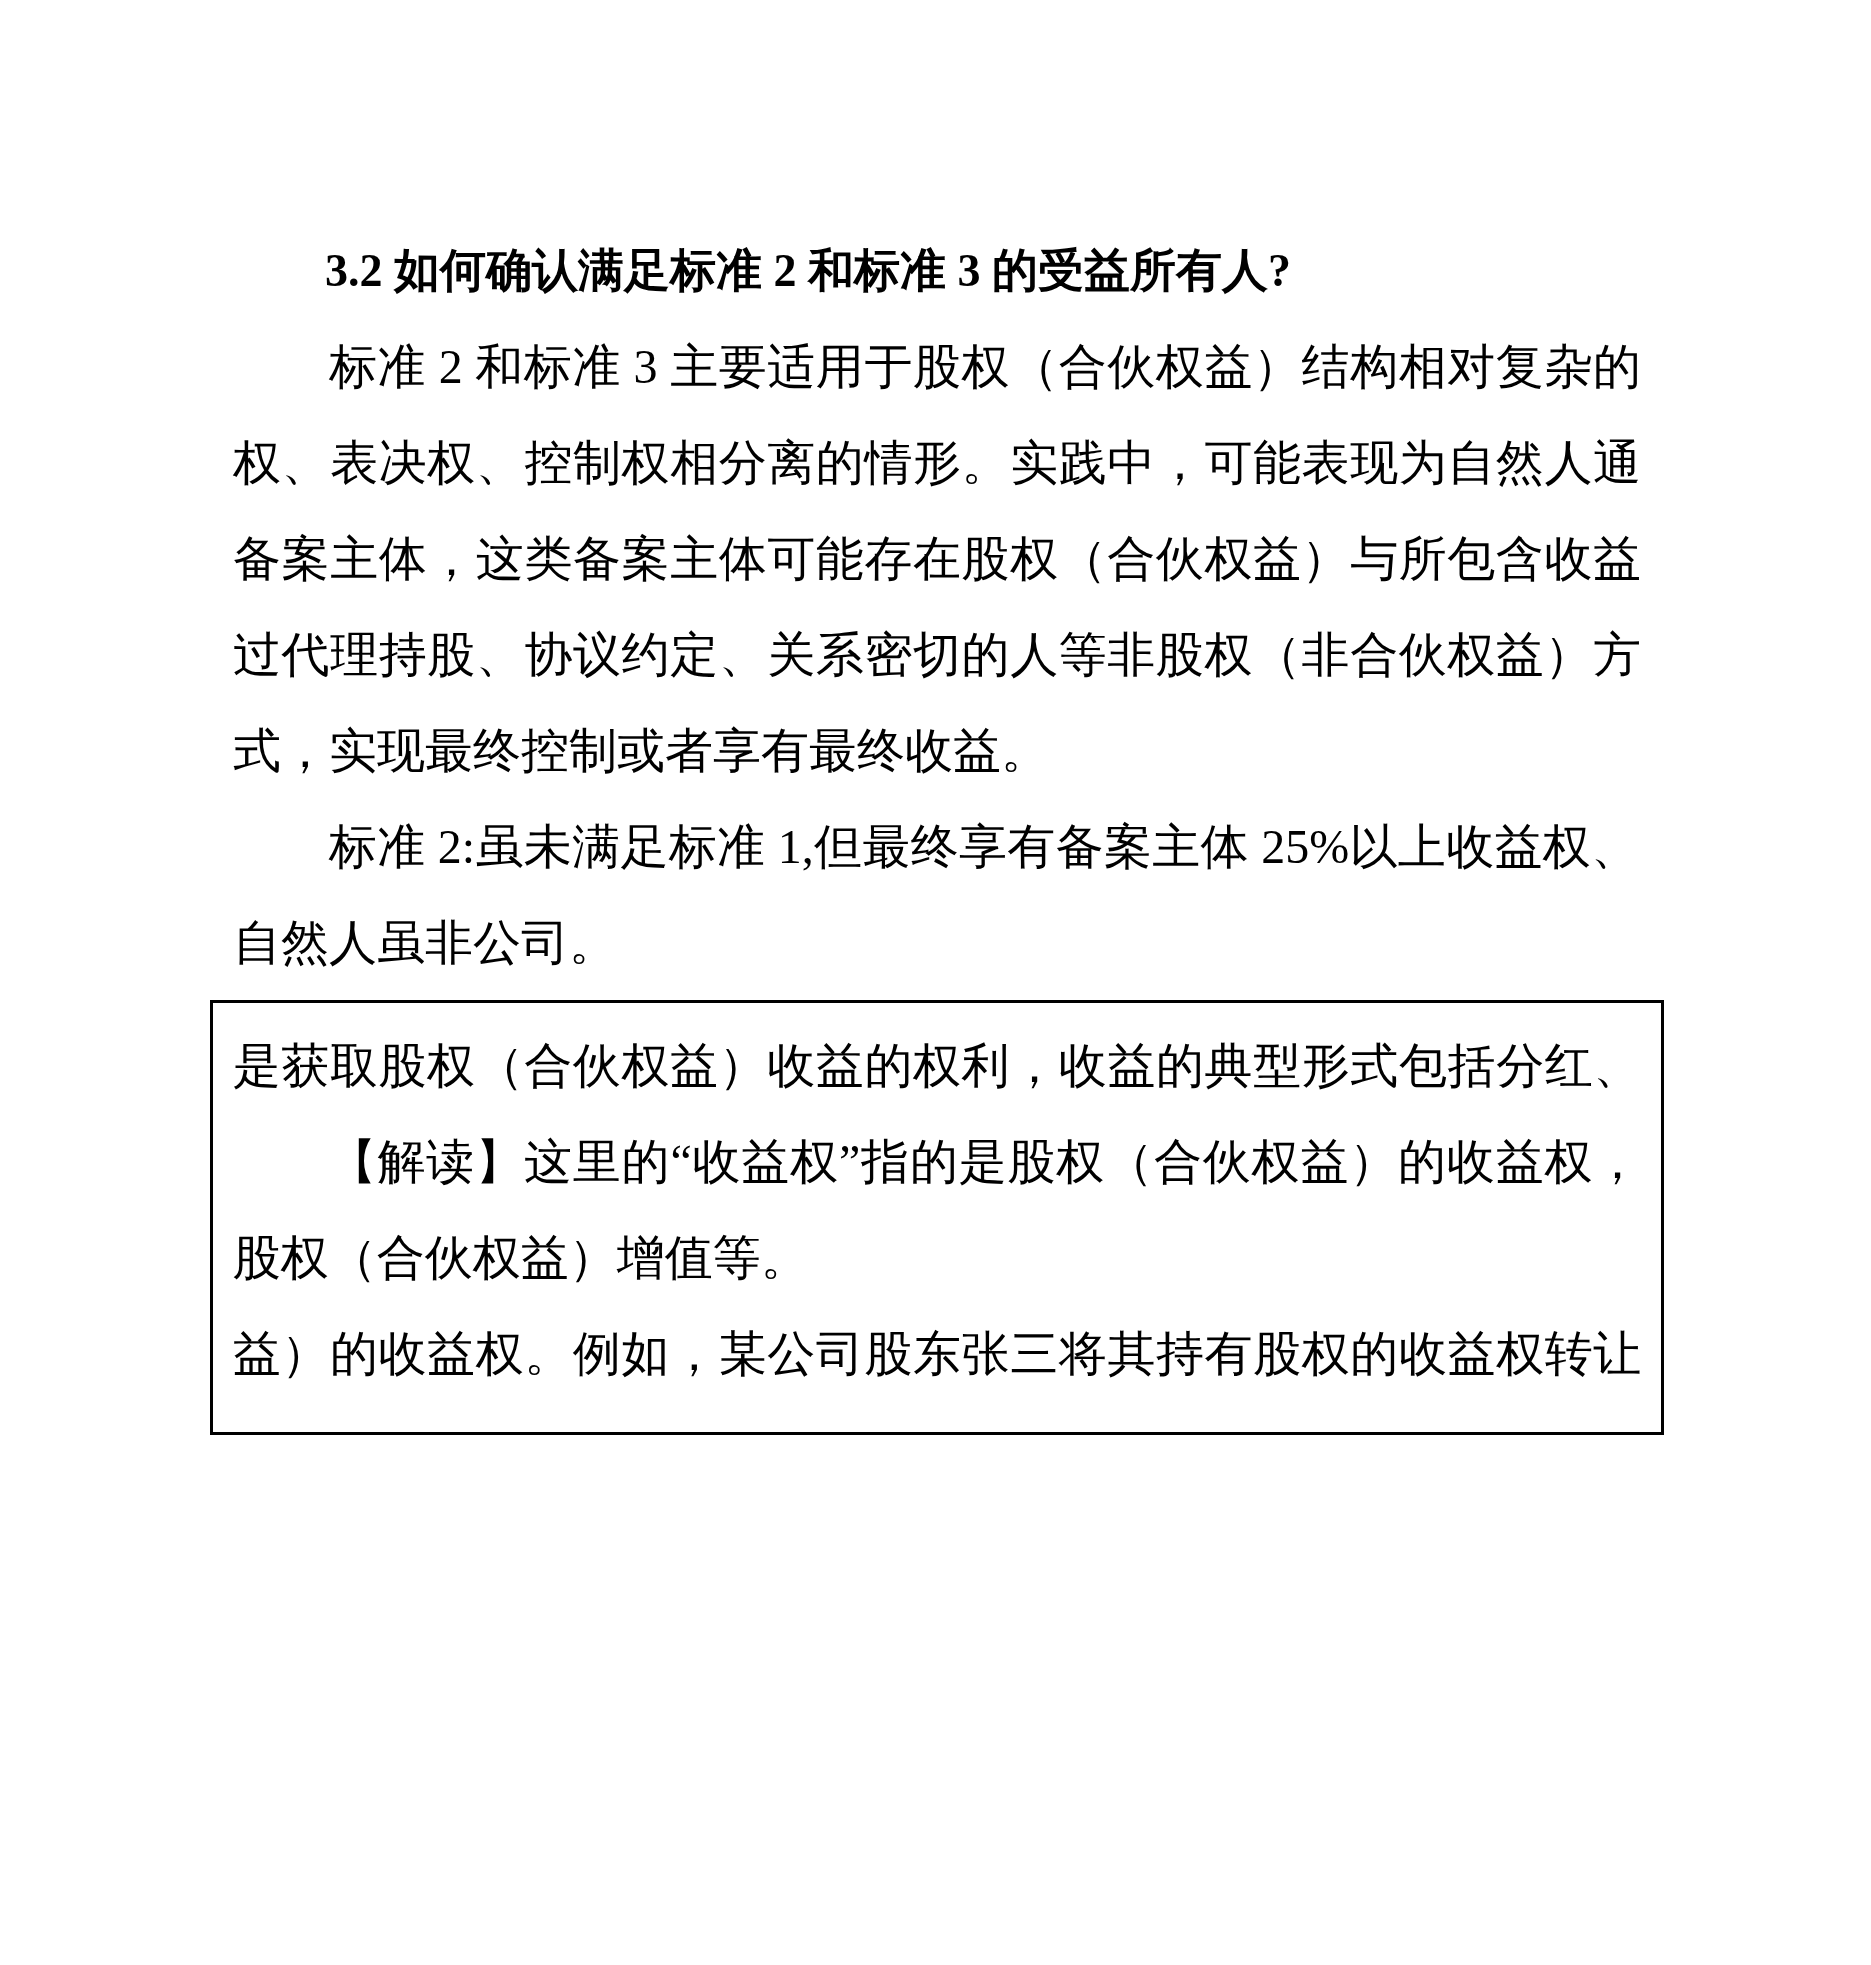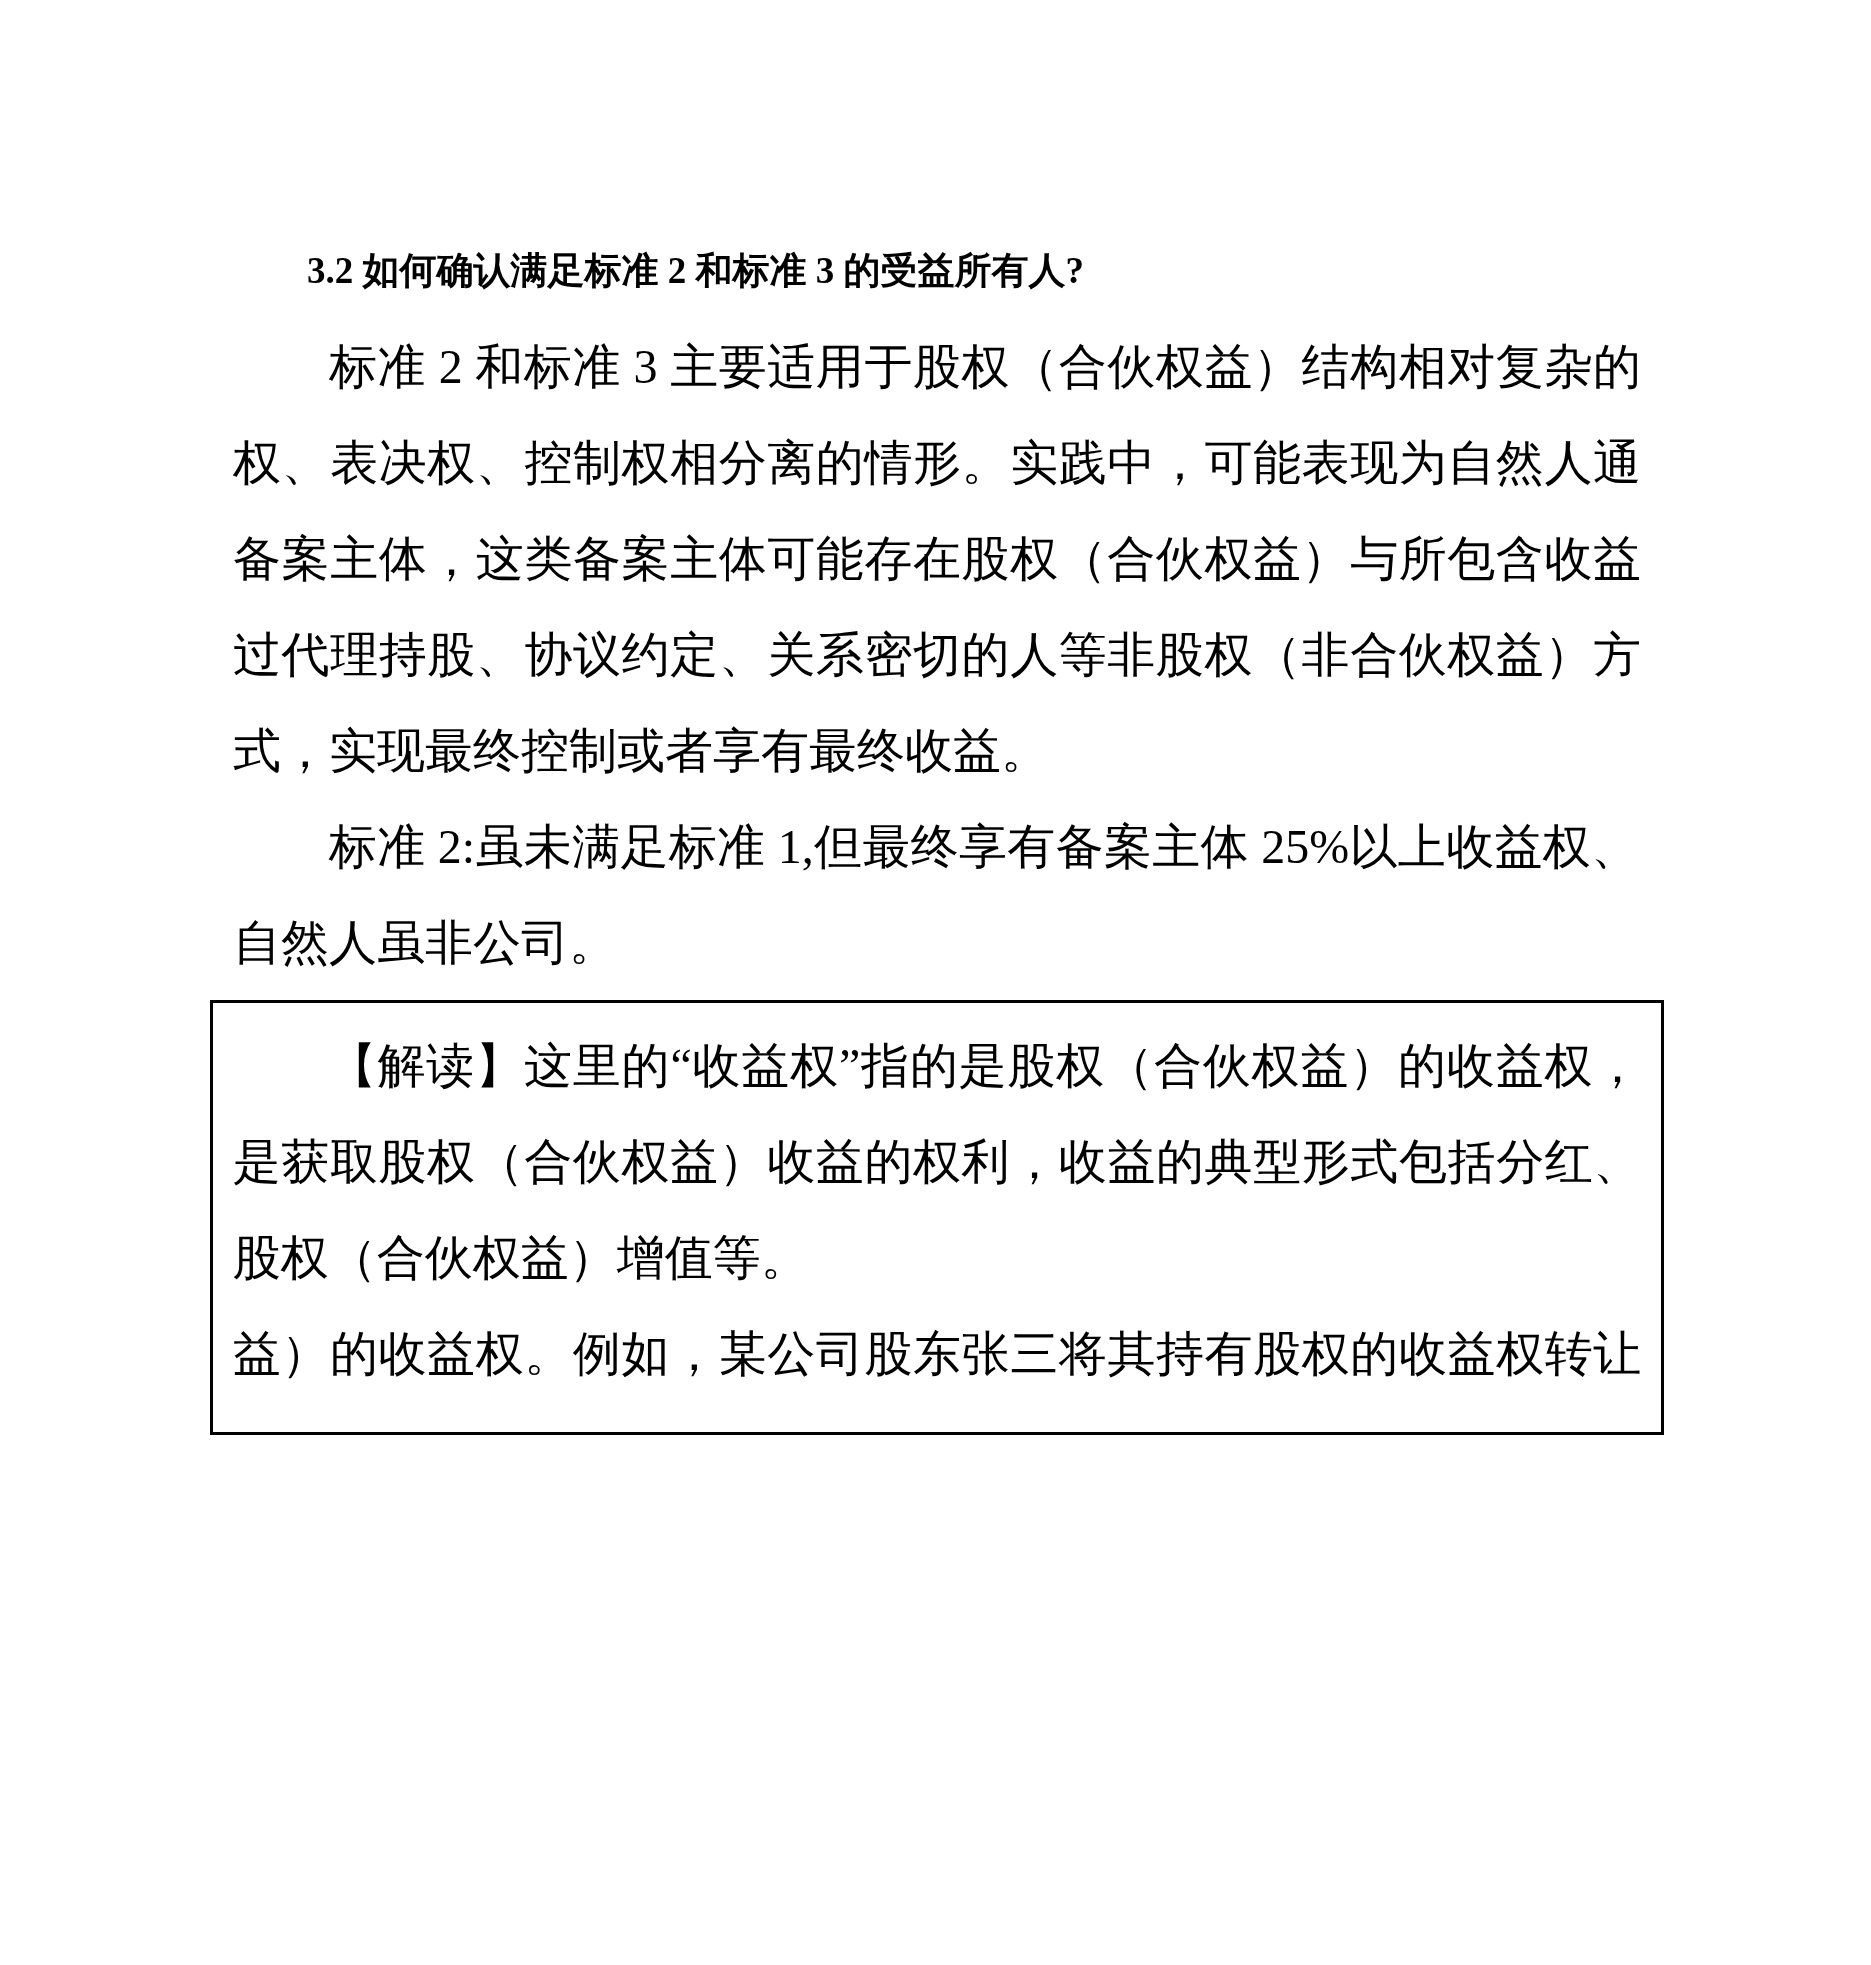--- a/index.html
+++ b/index.html
@@ -23,21 +23,21 @@
     line-height: 96px;
     height: 96px;
     text-align: justify;
     text-align-last: justify;
     white-space: nowrap;
     transform-origin: left center;
   }
   .line.last  { text-align-last: left; }
   .line.indent { text-indent: 2em; }
   .heading .line {
-    font-size: 37px;
+    font-size: 46px;
     font-weight: bold;
     text-align-last: left;
     white-space: nowrap;
   }
   .box {
     border: 3.5px solid #000000;
     margin: 8.6px -23px 0 -23px;
     padding: 15.7px 19.7px 29.5px 19.7px;
   }
   b { font-weight: normal; }
@@ -56,22 +56,22 @@
         <div class="line">备案主体，这类备案主体可能存在股权（合伙权益）与所包含收益</div>
         <div class="line">过代理持股、协议约定、关系密切的人等非股权（非合伙权益）方</div>
         <div class="line last">式，实现最终控制或者享有最终收益。</div>
       </div>
       <div class="para">
         <div class="line indent" style="transform: scaleX(0.998606);"><b>标准 2:</b>虽未满足标准 1,但最终享有备案主体 25%以上收益权、</div>
         <div class="line last">自然人虽非公司。</div>
       </div>
       <div class="box">
         <div>
+          <div class="line">是获取股权（合伙权益）收益的权利，收益的典型形式包括分红、</div>
           <div class="line indent"><b>【解读】</b>这里的“收益权”指的是股权（合伙权益）的收益权，</div>
-          <div class="line">是获取股权（合伙权益）收益的权利，收益的典型形式包括分红、</div>
           <div class="line last">股权（合伙权益）增值等。</div>
         </div>
         <div>
           <div class="line">益）的收益权。例如，某公司股东张三将其持有股权的收益权转让</div>
         </div>
       </div>
     </div>
 
 </div>
 

